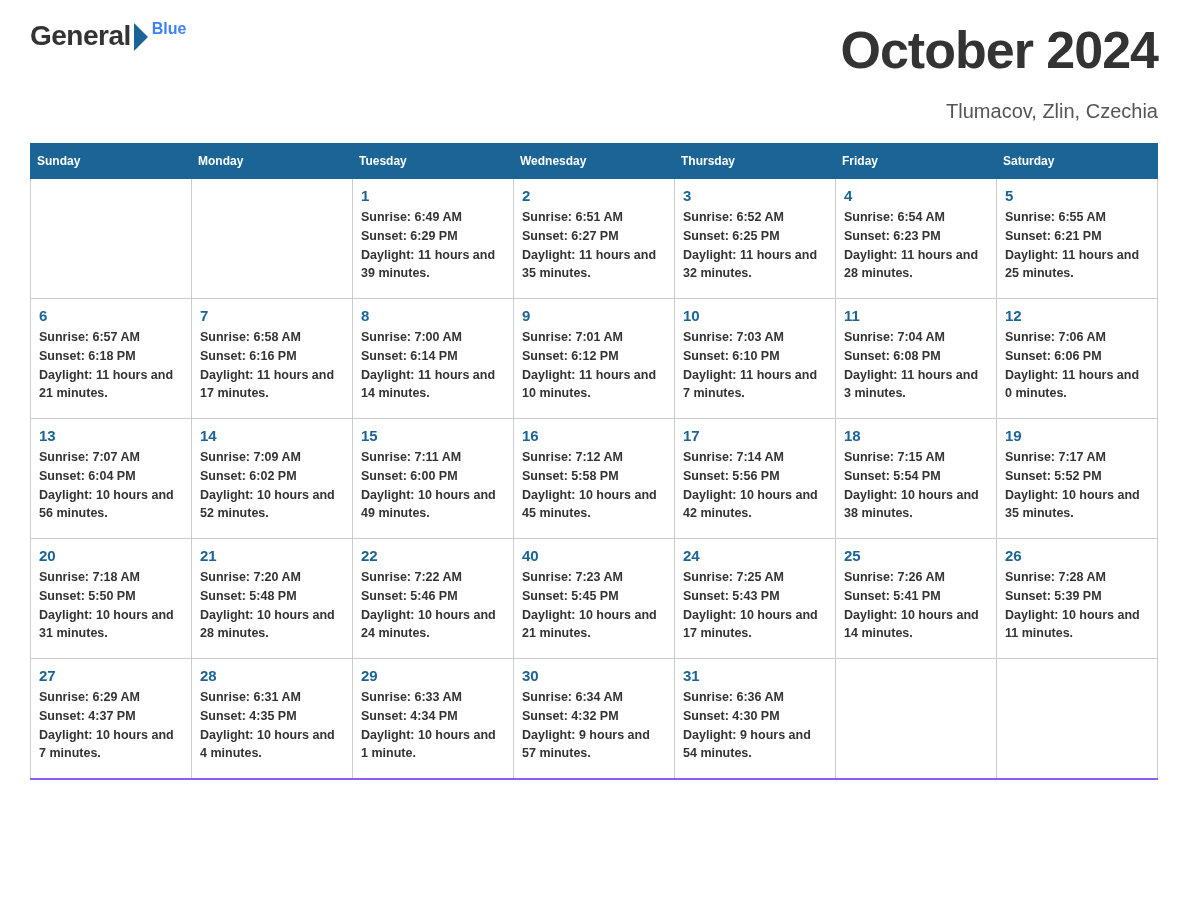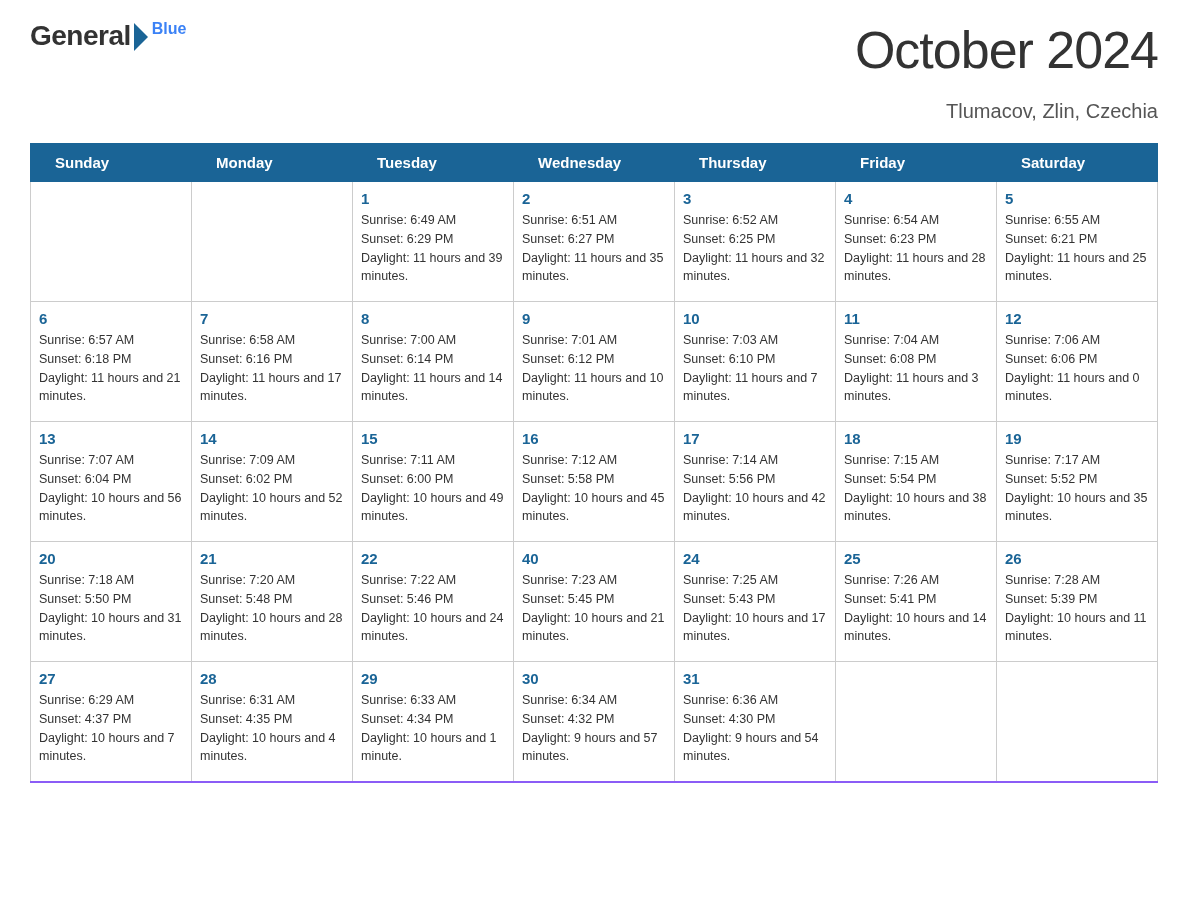--- a/index.html
+++ b/index.html
@@ -44,39 +44,39 @@
       font-size: 16px;
       font-weight: bold;
       color: #3b82f6;
       margin-left: 4px;
     }
     .title-area {
       text-align: right;
     }
     .month-title {
       font-size: 52px;
-      font-weight: normal;
+      font-weight: bold;
       color: #333;
       letter-spacing: -1px;
     }
     .location {
       font-size: 20px;
       color: #555;
       margin-top: 20px;
     }
     .calendar {
       width: 100%;
       border-collapse: collapse;
     }
     .calendar thead tr th {
       background-color: #1a6496;
       color: #fff;
-      font-size: 15px;
-      font-weight: bold;
-      padding: 10px 24px;
+      font-size: 12px;
+      font-weight: bold;
+      padding: 10px 6px;
       text-align: left;
       border: 1px solid #1a6496;
     }
     .calendar tbody tr td {
       border: 1px solid #ccc;
       vertical-align: top;
       padding: 8px 8px;
       width: 14.28%;
       min-height: 110px;
       height: 120px;
@@ -84,20 +84,21 @@
     .day-number {
       font-size: 15px;
       font-weight: bold;
       color: #1a6496;
       margin-bottom: 4px;
     }
     .day-info {
       font-size: 12.5px;
       color: #333;
       line-height: 1.5;
+      font-weight: bold;
     }
     .empty-cell {
       background: #fff;
     }
     .calendar tbody tr:last-child td {
       border-bottom: 2px solid #8b5cf6;
     }
     .calendar tbody tr td:first-child {
       border-left: 1px solid #ccc;
     }

